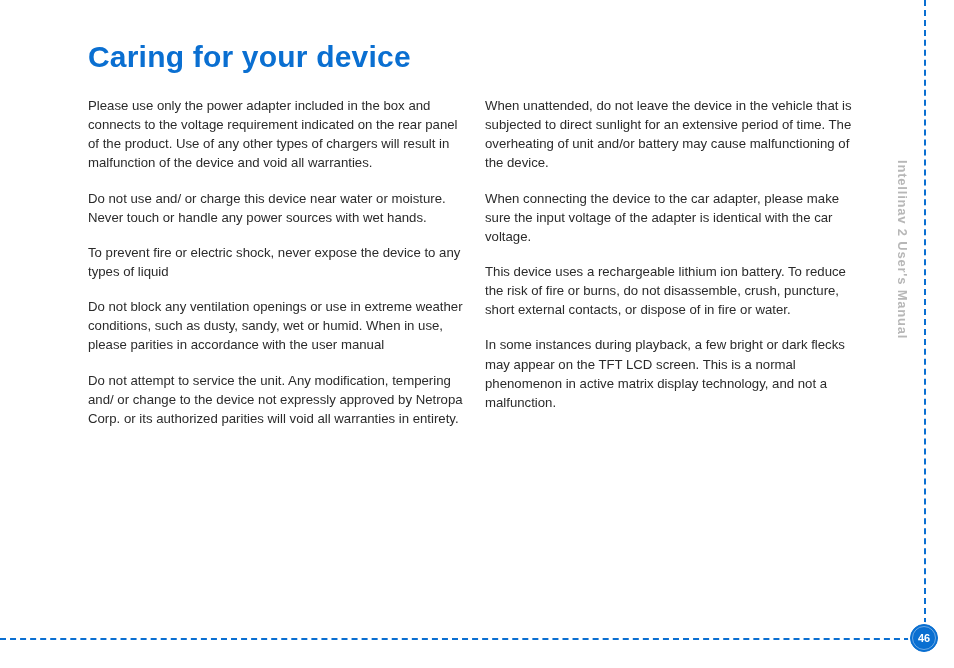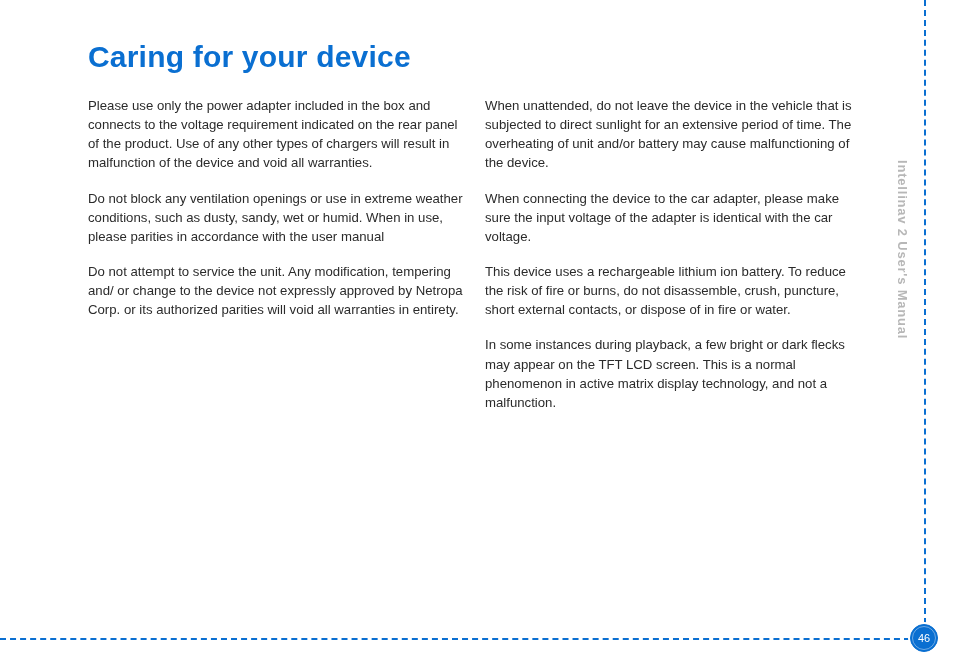--- a/index.html
+++ b/index.html
@@ -68,37 +68,39 @@
     bottom: 16px;
     width: 28px;
     height: 28px;
     background: #0a6fd1;
     color: #ffffff;
     border-radius: 50%;
     display: flex;
     align-items: center;
     justify-content: center;
     font-size: 11px;
-    font-weight: 400;
+    font-weight: 700;
     box-shadow: 0 0 0 2px #ffffff, 0 0 0 3px #0a6fd1 inset;
     border: 1px solid #0a6fd1;
     outline: 1px solid rgba(255,255,255,0.4);
     outline-offset: -3px;
   }
 </style>
 </head>
 <body>
 
 <div class="page">
 
   <h1 class="title">Caring for your device</h1>
 
   <div class="columns">
     <div class="col">
       <p>Please use only the power adapter included in the box and connects to the voltage requirement indicated on the rear panel of the product. Use of any other types of chargers will result in malfunction of the device and void all warranties.</p>
+      <p>Do not use and/ or charge this device near water or moisture. Never touch or handle any power sources with wet hands.</p>
+      <p>To prevent fire or electric shock, never expose the device to any types of liquid</p>
       <p>Do not block any ventilation openings or use in extreme weather conditions, such as dusty, sandy, wet or humid.  When in use, please parities in accordance with the user manual</p>
       <p>Do not attempt to service the unit. Any modification, tempering and/ or change to the device not expressly approved by Netropa Corp. or its authorized parities will void all warranties in entirety.</p>
     </div>
     <div class="col">
       <p>When unattended, do not leave the device in the vehicle that is subjected to direct sunlight for an extensive period of time. The overheating of unit and/or battery may cause malfunctioning of the device.</p>
       <p>When connecting the device to the car adapter, please make sure the input voltage of the adapter is identical with the car voltage.</p>
       <p>This device uses a rechargeable lithium ion battery. To reduce the risk of fire or burns, do not disassemble, crush, puncture, short external contacts, or dispose of in fire or water.</p>
       <p>In some instances during playback, a few bright or dark flecks may appear on the TFT LCD screen. This is a normal phenomenon in active matrix display technology, and not a malfunction.</p>
     </div>
   </div>

